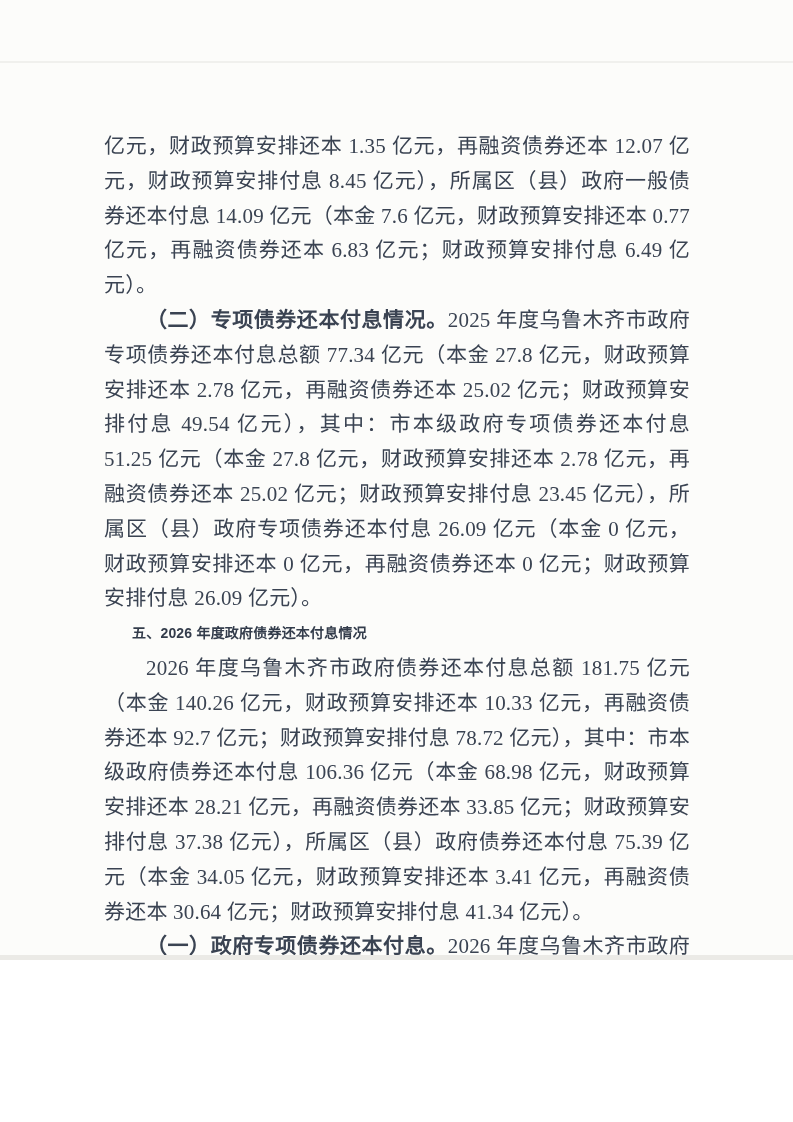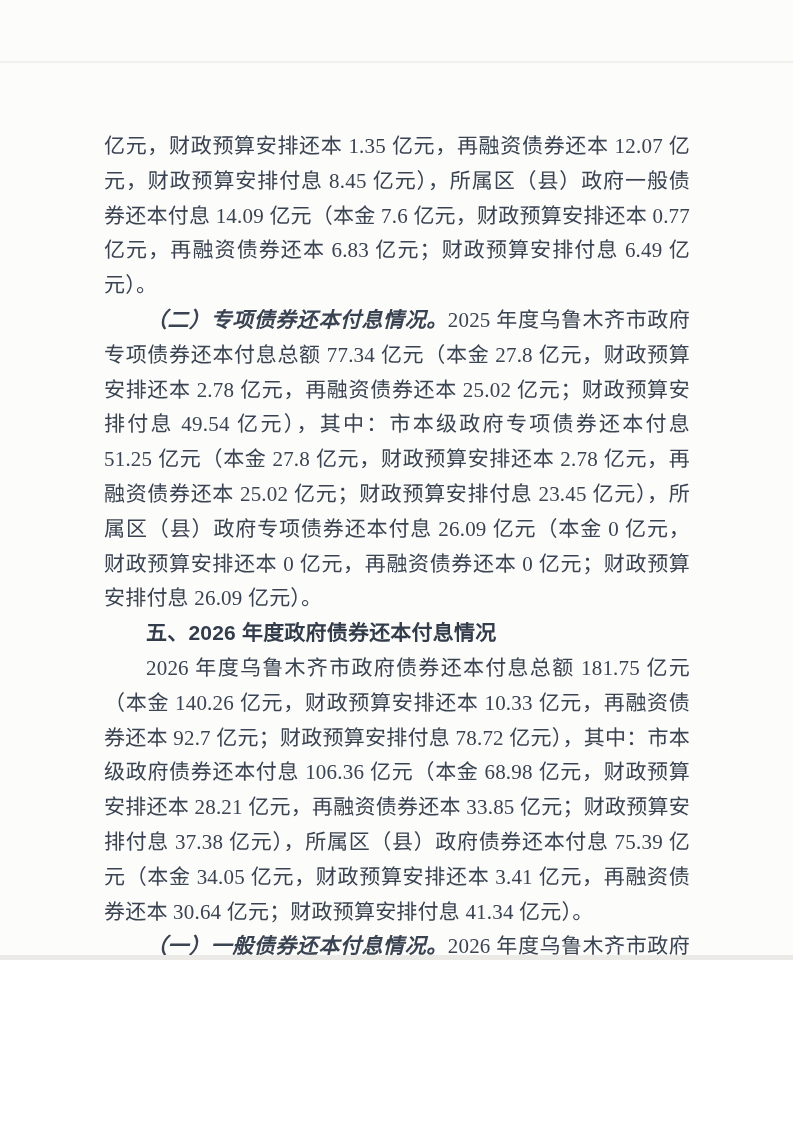--- a/index.html
+++ b/index.html
@@ -49,26 +49,25 @@
   }
   .para {
     margin: 0;
     padding: 0;
   }
   .indent {
     text-indent: 2em;
   }
   .lead {
     font-weight: bold;
-    font-style: italic;
   }
   .section-heading {
     margin: 0;
     padding: 0;
-    font-size: 21px;
+    font-size: 14px;
     line-height: 34.8px;
     text-indent: 2em;
     font-weight: bold;
     font-family: "Liberation Sans", "DejaVu Sans", sans-serif;
     color: #333c4b;
     text-align: left;
   }
   .page-footer {
     position: absolute;
     top: 1014px;
@@ -90,21 +89,21 @@
   <main class="text-block">
 
     <p class="para"><span>亿元，财政预算安排还本 1.35 亿元，再融资债券还本 12.07 亿元，财政预算安排付息 8.45 亿元），所属区（县）政府一般债券还本付息 14.09 亿元（本金 7.6 亿元，财政预算安排还本 0.77 亿元，再融资债券还本 6.83 亿元；财政预算安排付息 6.49 亿元）。</span></p>
 
     <p class="para indent"><span class="lead">（二）专项债券还本付息情况。</span><span>2025 年度乌鲁木齐市政府专项债券还本付息总额 77.34 亿元（本金 27.8 亿元，财政预算安排还本 2.78 亿元，再融资债券还本 25.02 亿元；财政预算安排付息 49.54 亿元），其中：市本级政府专项债券还本付息 51.25 亿元（本金 27.8 亿元，财政预算安排还本 2.78 亿元，再融资债券还本 25.02 亿元；财政预算安排付息 23.45 亿元），所属区（县）政府专项债券还本付息 26.09 亿元（本金 0 亿元，财政预算安排还本 0 亿元，再融资债券还本 0 亿元；财政预算安排付息 26.09 亿元）。</span></p>
 
     <h2 class="section-heading">五、2026 年度政府债券还本付息情况</h2>
 
     <p class="para indent"><span>2026 年度乌鲁木齐市政府债券还本付息总额 181.75 亿元（本金 140.26 亿元，财政预算安排还本 10.33 亿元，再融资债券还本 92.7 亿元；财政预算安排付息 78.72 亿元），其中：市本级政府债券还本付息 106.36 亿元（本金 68.98 亿元，财政预算安排还本 28.21 亿元，再融资债券还本 33.85 亿元；财政预算安排付息 37.38 亿元），所属区（县）政府债券还本付息 75.39 亿元（本金 34.05 亿元，财政预算安排还本 3.41 亿元，再融资债券还本 30.64 亿元；财政预算安排付息 41.34 亿元）。</span></p>
 
-    <p class="para indent"><span class="lead">（一）一般债券还本付息情况。</span><span>2026 年度乌鲁木齐市政府一般债券还本付息总额 68.01 亿元（本金 51.34 亿元，财政预算安排还本 4.34 亿元，再融资债券还本 46.2 亿元；财政预算安排付息 16.67 亿</span></p>
+    <p class="para indent"><span class="lead">（一）政府专项债券还本付息。</span><span>2026 年度乌鲁木齐市政府一般债券还本付息总额 68.01 亿元（本金 51.34 亿元，财政预算安排还本 4.34 亿元，再融资债券还本 46.2 亿元；财政预算安排付息 16.67 亿</span></p>
 
   </main>
 
   <footer class="page-footer">- 4 -</footer>
 
   <div class="scan-edge-bottom"></div>
 
 </div>
 
 </body></html>

